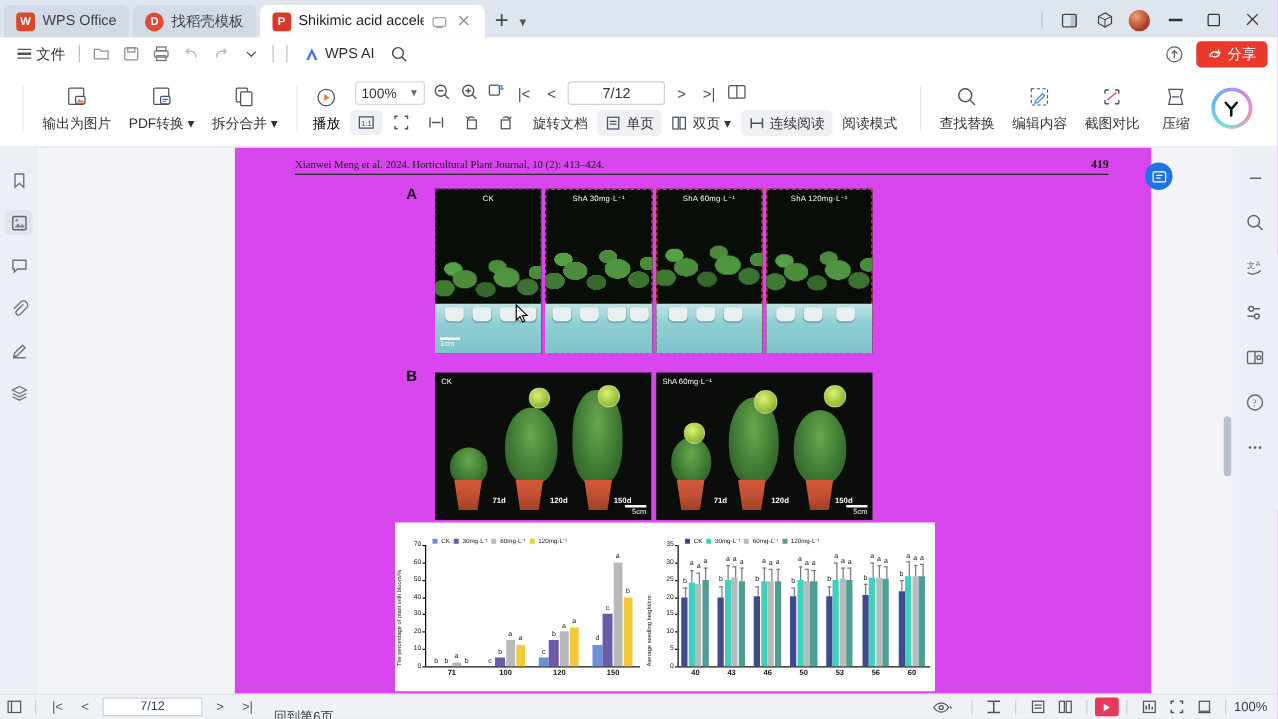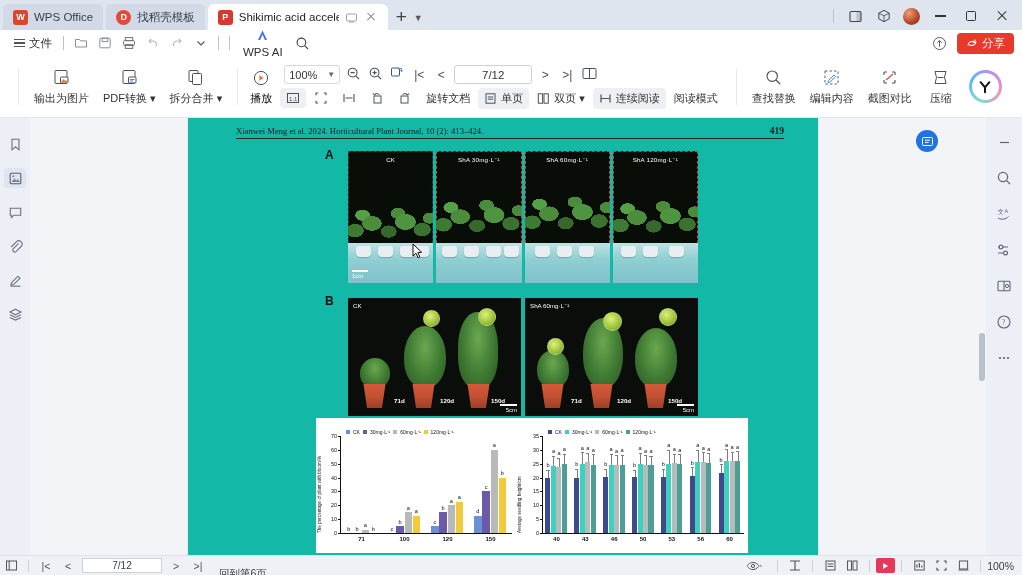--- a/index.html
+++ b/index.html
@@ -77,21 +77,21 @@
   .menu-file { display: flex; align-items: center; gap: 4px; padding: 0 6px; }
   .hamburger { display: inline-block; width: 11px; }
   .hamburger i { display:block; height:1.3px; background:#555; margin:2px 0; }
   .qbtn { width: 24px; height: 20px; display:flex; align-items:center; justify-content:center; color:#8a8f99; }
   .menu-tabs { display: flex; align-items: center; gap: 0; margin-left: 4px; }
   .mtab { padding: 0 11px; height: 26px; display:flex; align-items:center; font-size: 12px; color: #3c4149; position: relative;}
   .mtab.sel { color: #d8392b; font-weight: bold; }
   .mtab.sel:after {
     content:""; position:absolute; left: 11px; right: 11px; bottom: 2px; height: 2px; background:#d8392b;
   }
-  .wpsai { display:flex; align-items:center; gap:4px; font-size: 11.5px; color:#2b2f36; padding: 0 8px; flex-direction: column; }
+  .wpsai { display:flex; align-items:center; gap:4px; font-size: 11.5px; color:#2b2f36; padding: 0 8px; }
   .ai-mark { width:13px; height:13px; }
   .menubar-right { margin-left: auto; display:flex; align-items:center; gap:6px; padding-right: 8px; }
   .share-btn {
     background: #e8392b; color: #fff; font-size: 11.5px; border-radius: 4px;
     padding: 3px 9px; display: flex; align-items: center; gap: 4px;
   }
 
   
   .ribbon {
     position: absolute; top: 56px; left: 0; width: 1022px; height: 62px;
@@ -151,22 +151,22 @@
     background: #eceff5; display:flex; flex-direction:column; align-items:center;
     padding-top: 14px; gap: 16px;
   }
   .rb-ic { width: 24px; height: 20px; display:flex; align-items:center; justify-content:center; color:#5f6773; }
 
   .docarea {
     position: absolute; left: 30px; top: 118px; right: 36px; bottom: 20px;
     background: #f2f4f8; overflow: hidden;
   }
   .page {
-    position: absolute; left: 158px; top: 0; width: 630px; height: 440px;
-    background: #14b8a6; box-shadow: 0 0 2px rgba(0,0,0,.15);
+    position: absolute; left: 158px; top: 0; width: 733px; height: 440px;
+    background: #d946ef; box-shadow: 0 0 2px rgba(0,0,0,.15);
   }
   .pg-header {
     position:absolute; left: 48px; top: 8px; right: 34px;
     border-bottom: 1px solid #2b2b2b; padding-bottom: 2px;
     display:flex; justify-content: space-between; align-items: baseline;
     font-family: "Liberation Serif", serif; font-size: 8.6px; color: #1c1c1c;
   }
   .pg-header .pno { font-size: 9.5px; font-weight: bold; }
 
   .panel-letter {

